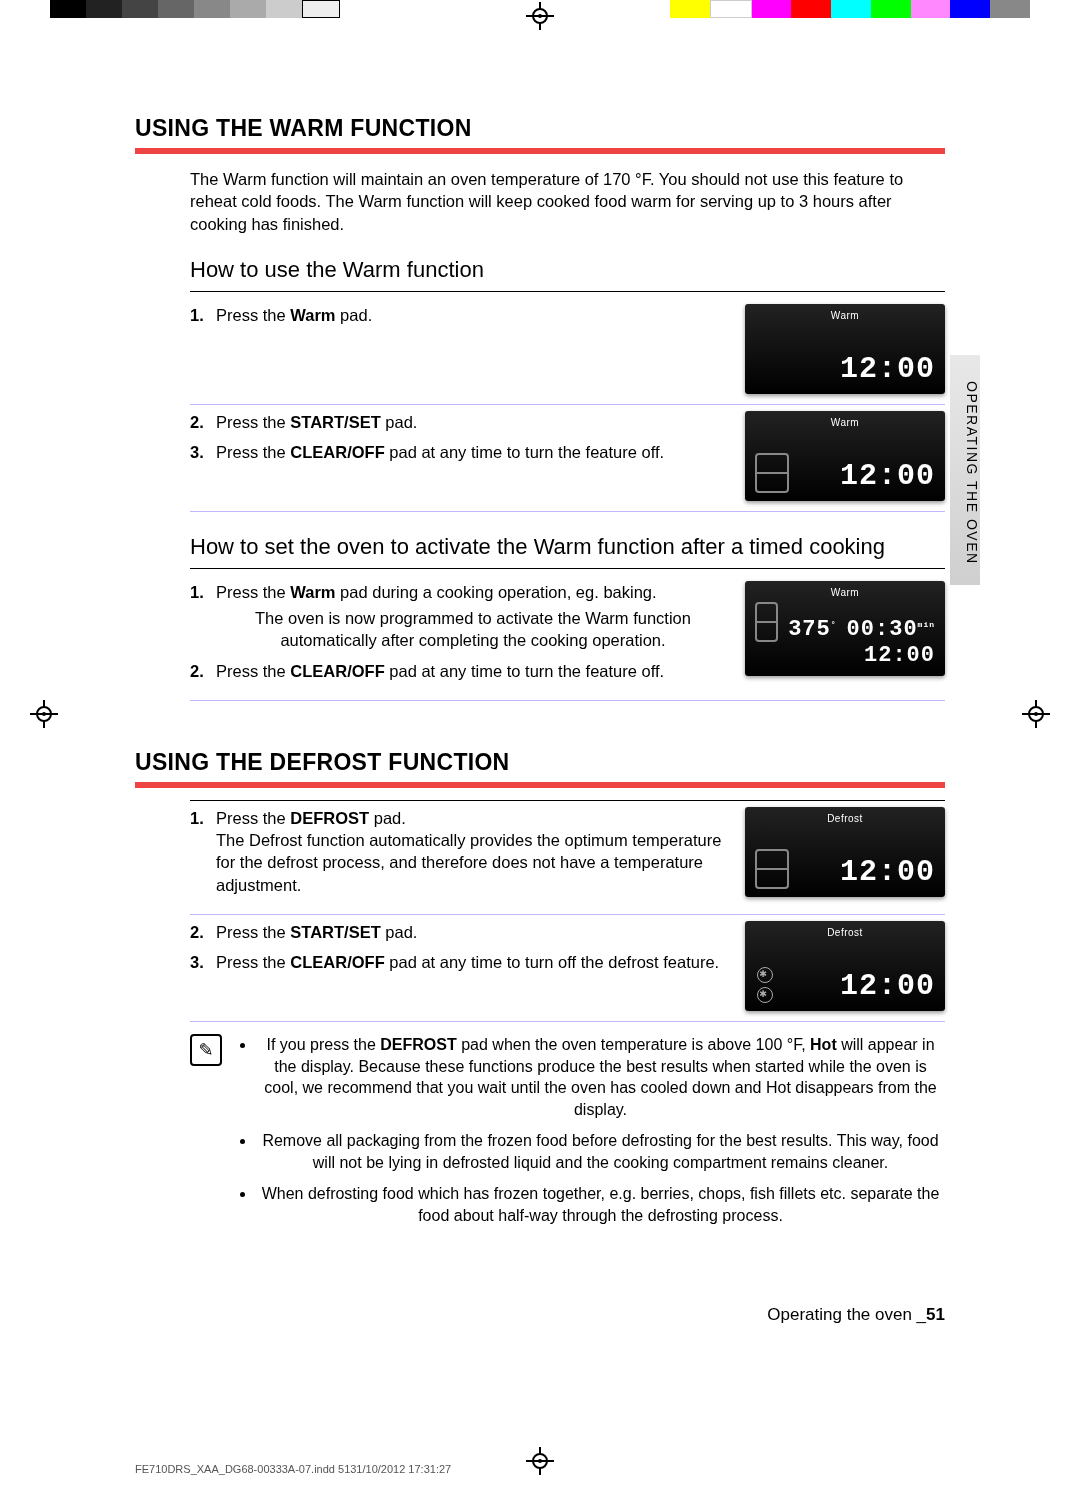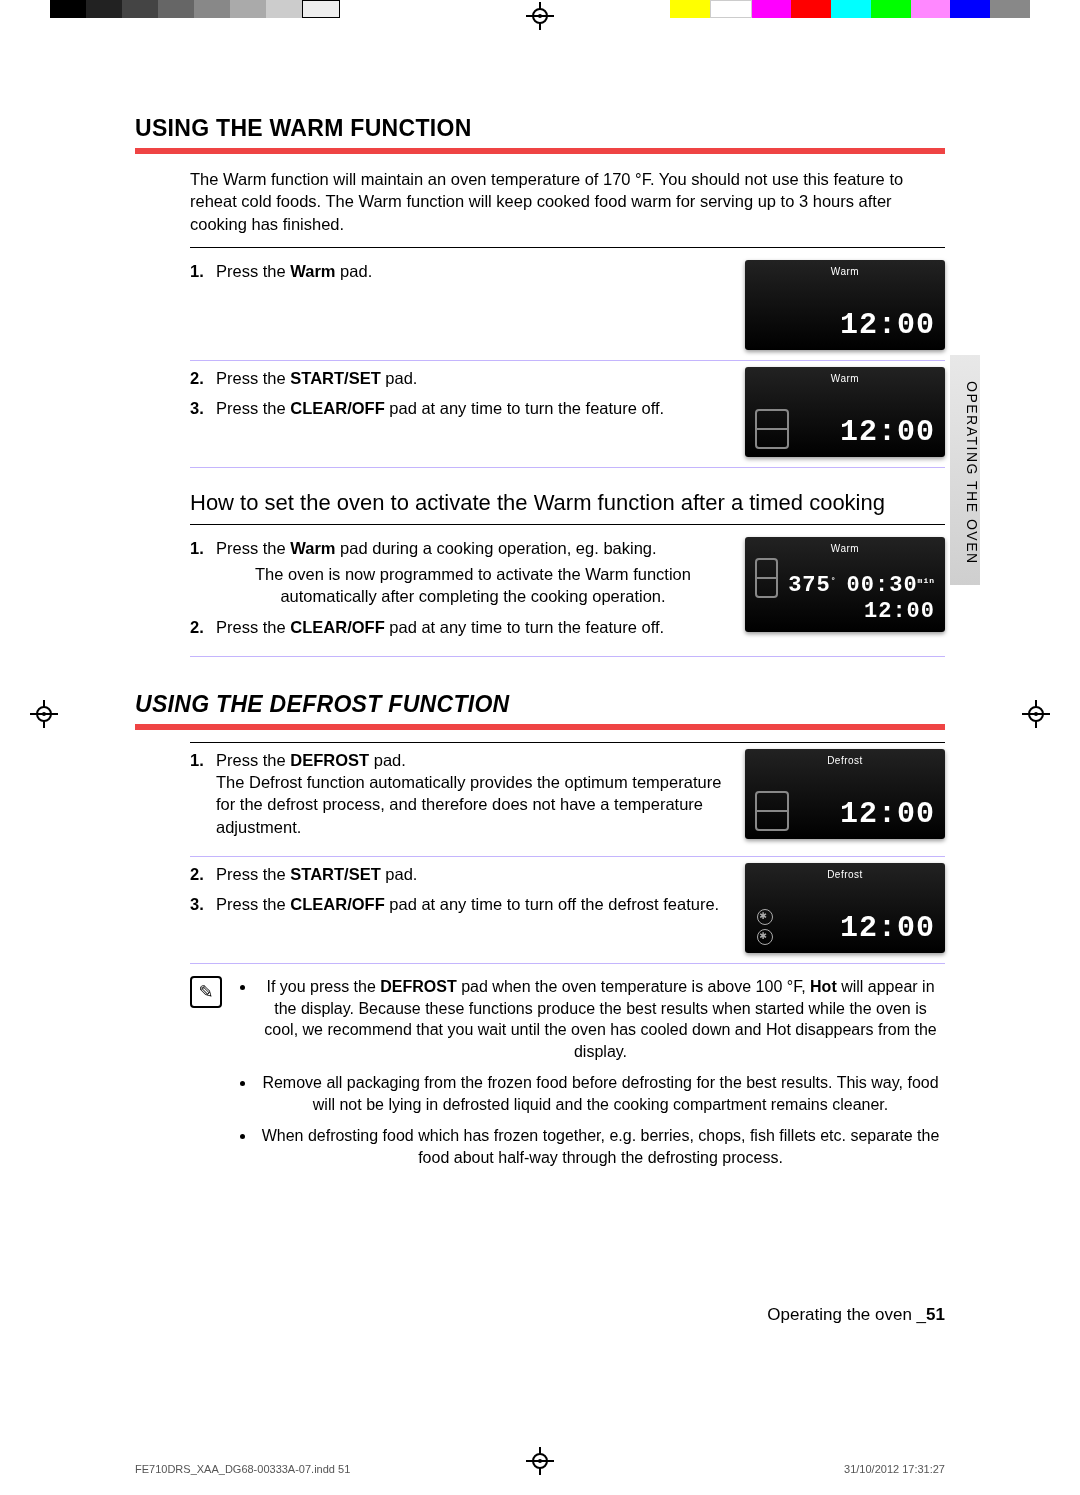--- a/index.html
+++ b/index.html
@@ -101,21 +101,21 @@
     display:flex; align-items:center; justify-content:center; font-size:18px;
   }
   .notebox ul { list-style: disc; padding-left: 20px; text-align: center; }
   .notebox ul li { margin-bottom: 10px; }
   .runfoot {
     position:absolute; bottom: 170px; right: 135px; font-size:17px;text-align:right;
   }
   .runfoot .pn { font-weight:bold; }
   .printfoot {
     position:absolute; bottom: 20px; left:135px; right:135px;
-    display:flex; justify-content:space-between; font-size:11px; color:#555;
+    display:flex; justify-content:flex-start; font-size:11px; color:#555;
   }
   b { font-weight:bold; }
 </style>
 </head>
 <body>
 
 <div style="display:flex; height:20px; align-items:flex-start;">
   <div class="greysteps">
     <div style="background:#000"></div>
       <div style="background:#222"></div>
@@ -157,20 +157,21 @@
 
 <div class="vtab">OPERATING THE OVEN</div>
 
 <div class="page">
 
   <h1 class="sec">USING THE WARM FUNCTION</h1>
   <div class="intro">
     <p>The Warm function will maintain an oven temperature of 170 °F. You should not use this feature to reheat cold foods. The Warm function will keep cooked food warm for serving up to 3 hours after cooking has finished.</p>
   </div>
 
+  <h2 class="sub">How to use the Warm function</h2>
   <hr class="rule">
 
   <div class="steprow">
     <div class="stepcol">
       <ol class="steps">
         <li><span>Press the </span><b>Warm</b><span> pad.</span></li>
       </ol>
     </div>
     <div class="display">
       <div class="top">Warm</div>
@@ -214,21 +215,21 @@
         <div class="leftbox double"></div>
         <span class="seg sm"><span>375</span><span class="segtiny">°</span></span>
         <span class="seg sm"><span>00:30</span><span class="segtiny">min</span></span>
       </div>
       <div class="bottomrow">
           <span class="seg sm">12:00</span>
         </div>
     </div>
   </div>
 
-  <h1 class="sec" style="margin-top:34px;font-style:italic;">USING THE DEFROST FUNCTION</h1>
+  <h1 class="sec" style="margin-top:48px;">USING THE DEFROST FUNCTION</h1>
   <hr class="rule" style="margin-top:-8px; border:none;">
 
   <div class="steprow" style="border-top:1px solid #000;">
     <div class="stepcol">
       <ol class="steps">
         <li><span>Press the </span><b>DEFROST</b><span> pad.</span>
           <br><span>The Defrost function automatically provides the optimum temperature for the defrost process, and therefore does not have a temperature adjustment.</span>
         </li>
       </ol>
     </div>

